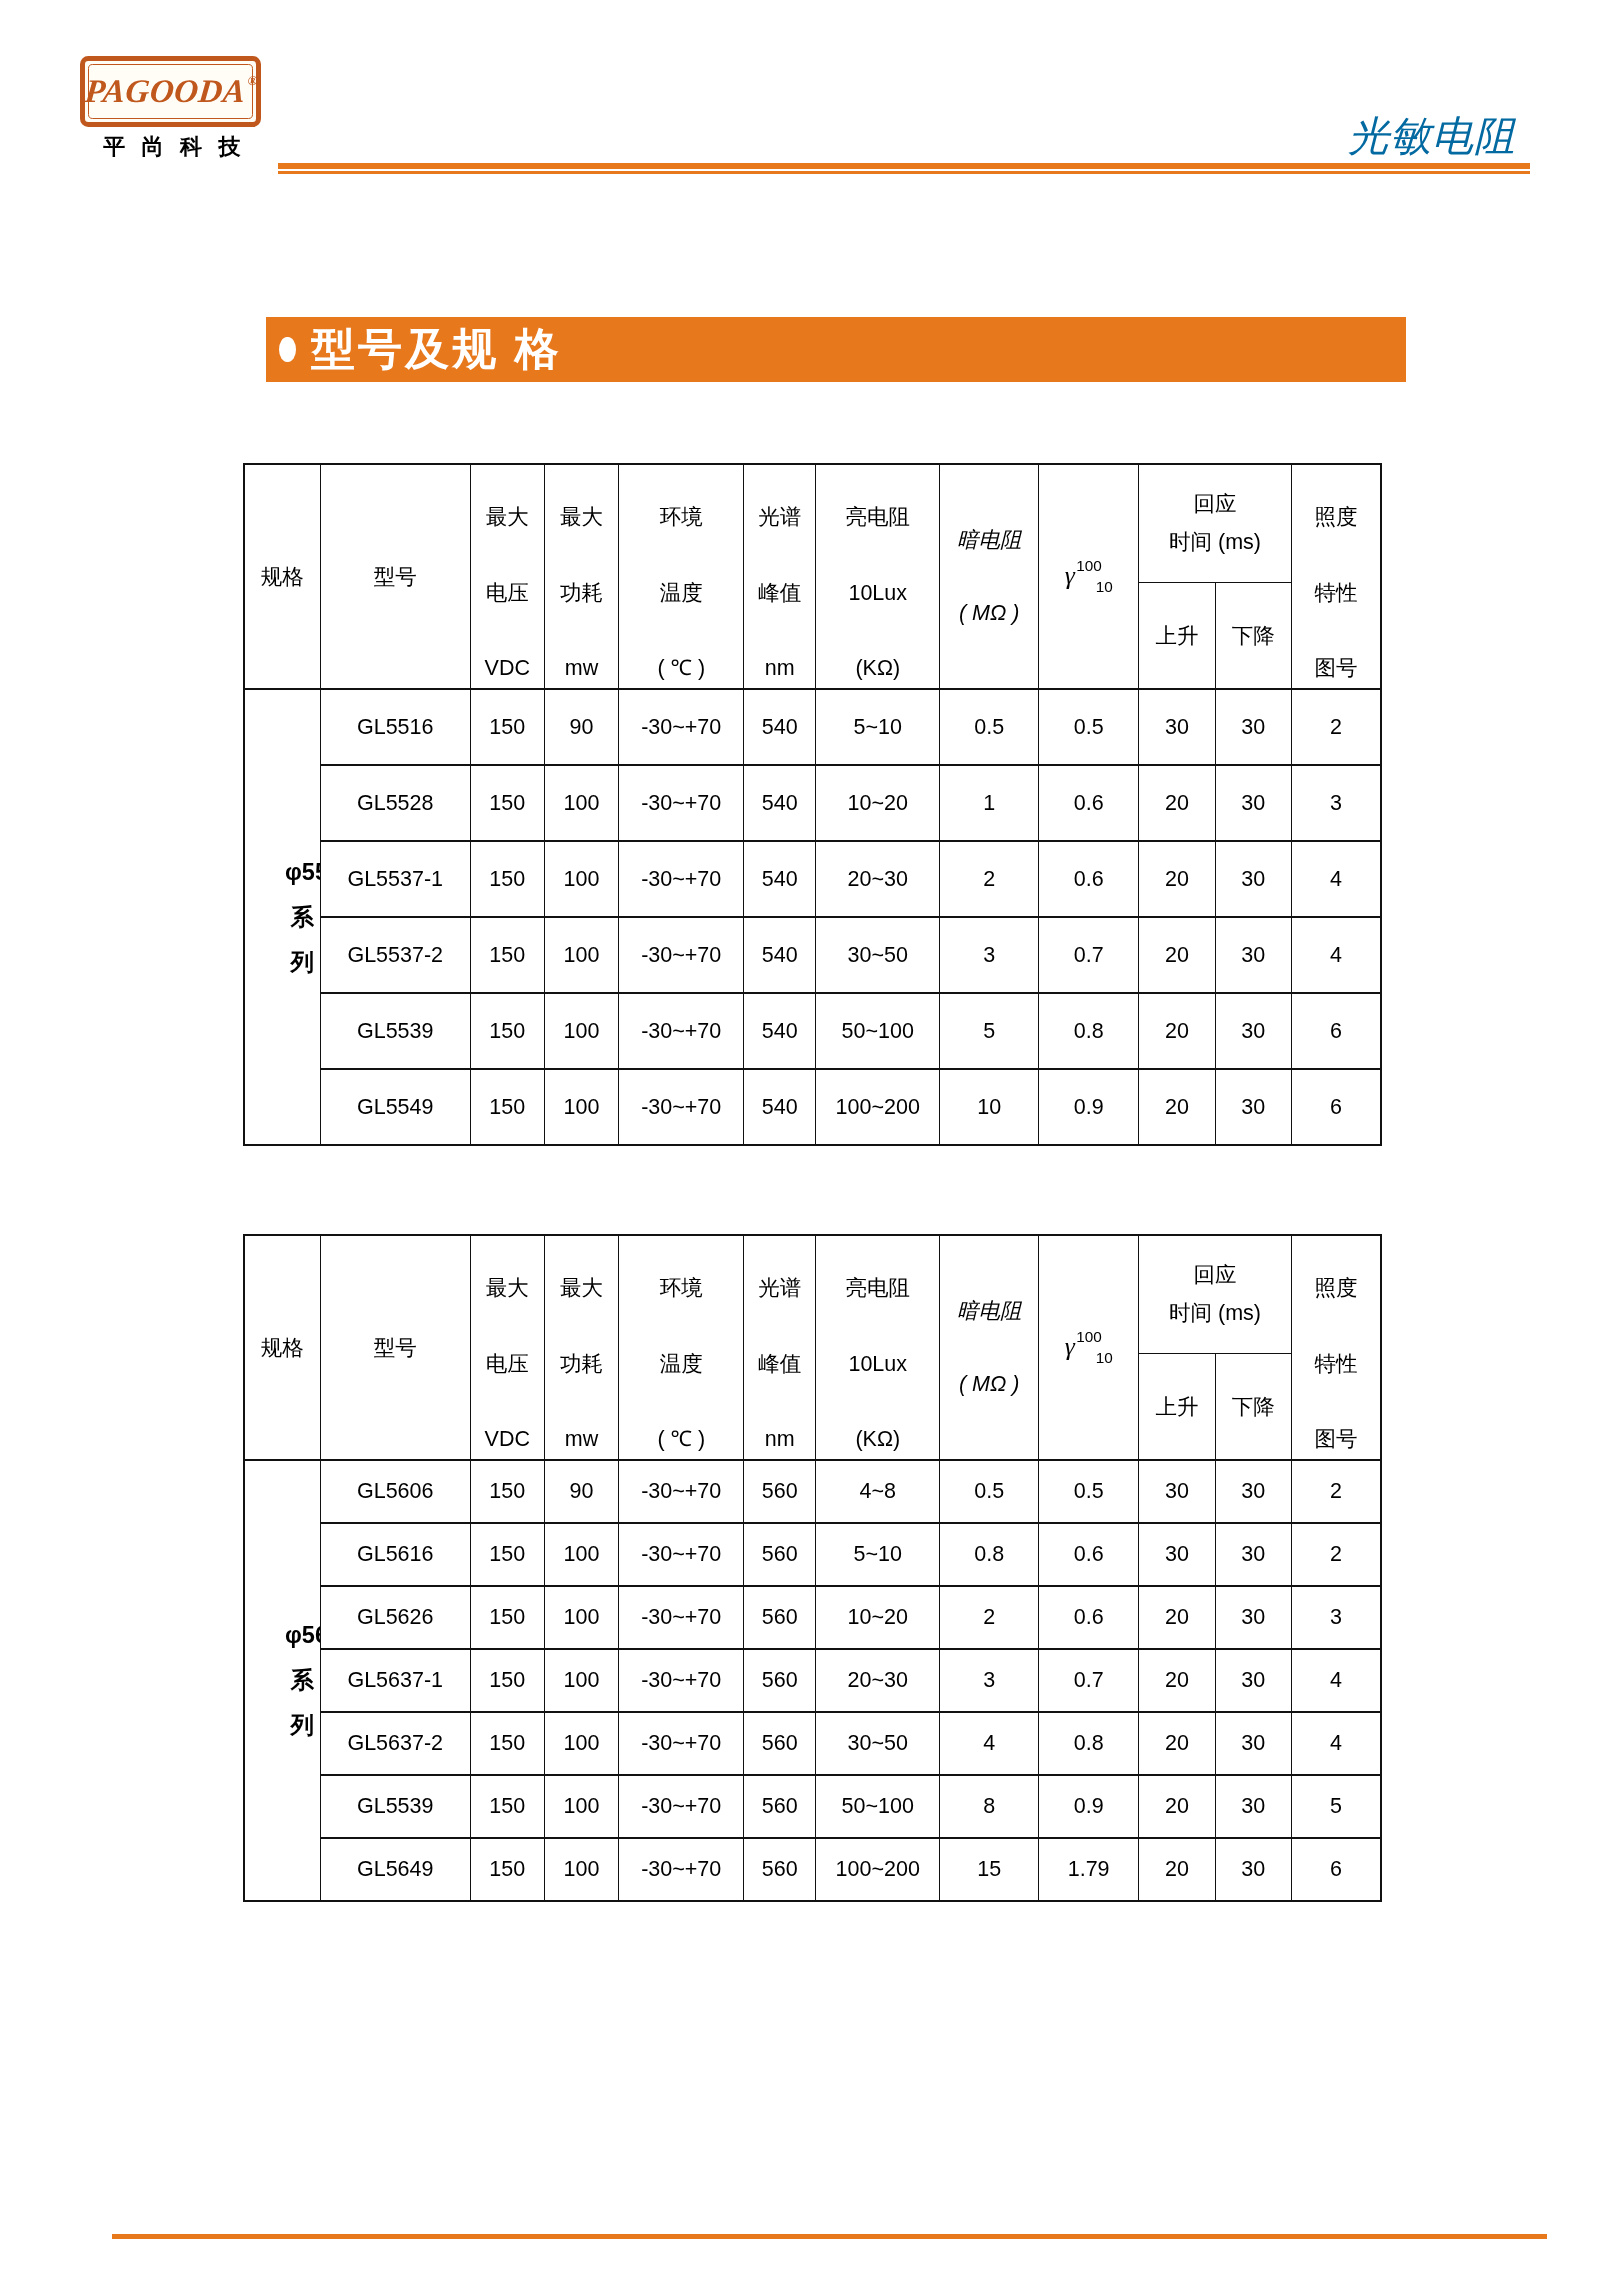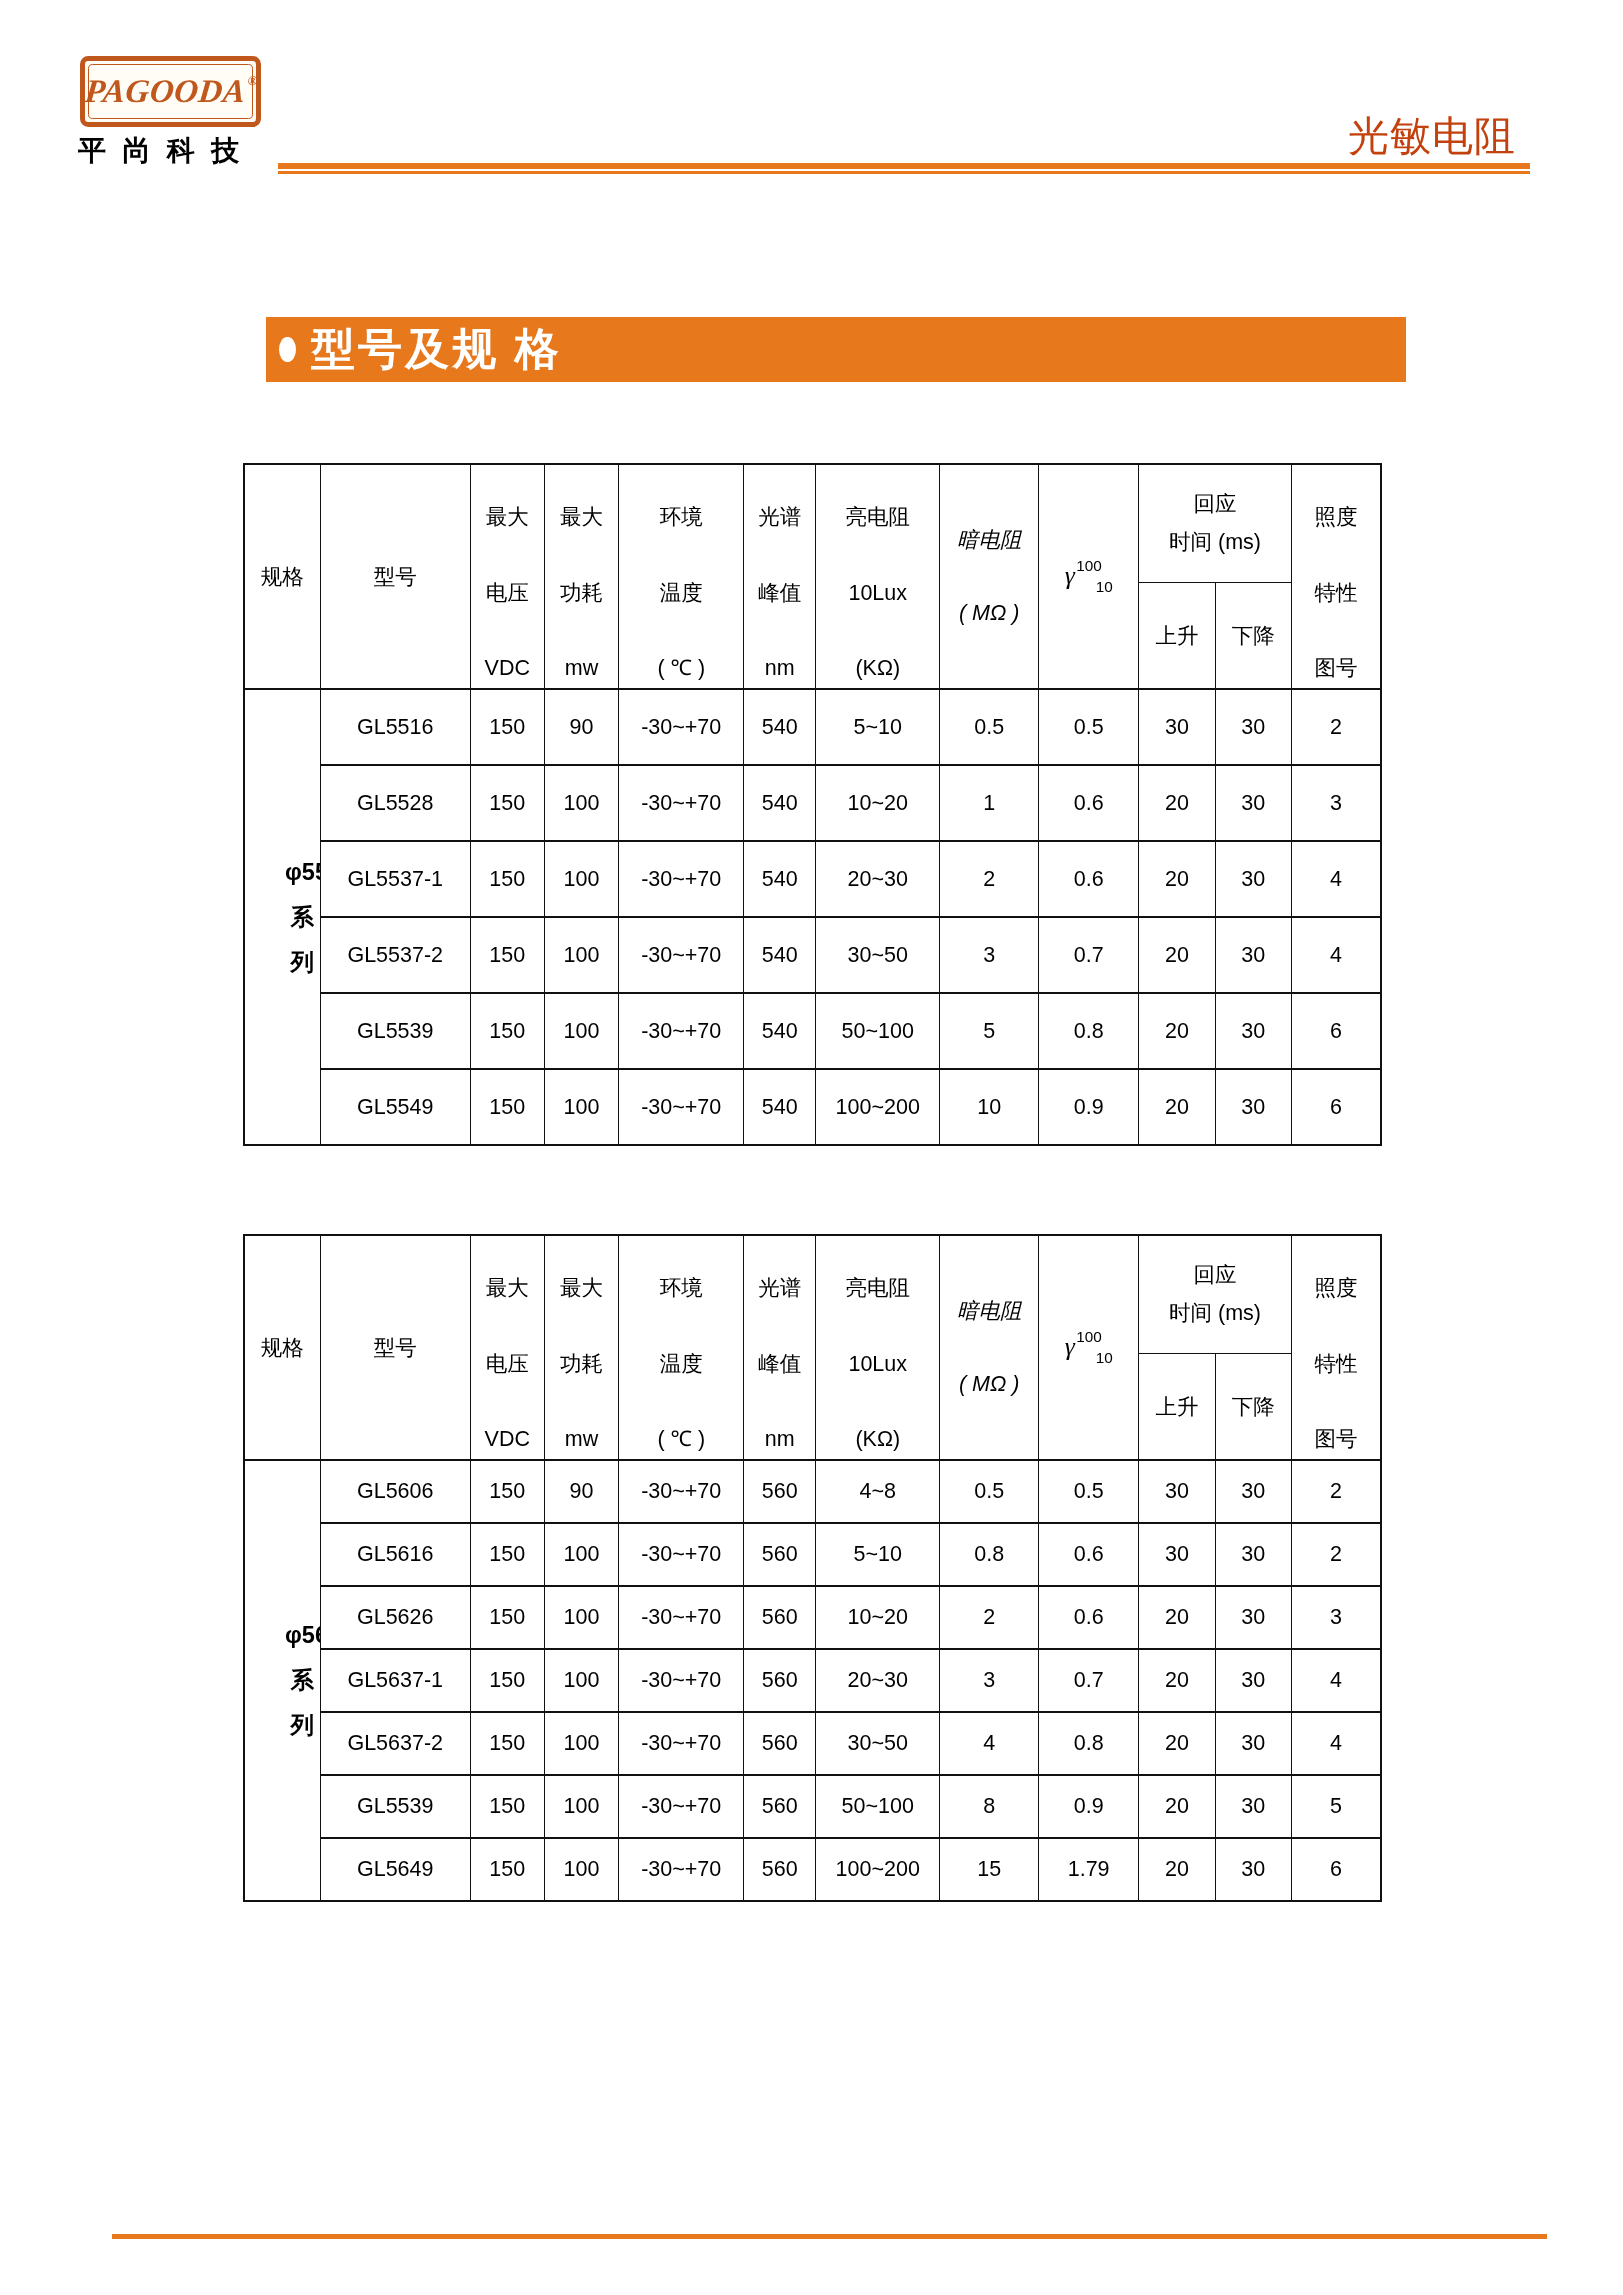--- a/index.html
+++ b/index.html
@@ -32,26 +32,26 @@
     font-family:"Liberation Serif",serif;
     font-style:italic;font-weight:bold;
     font-size:33px;color:var(--logo);
     letter-spacing:0.5px;transform:skewX(-6deg);
     white-space:nowrap;
   }
   .logo-text sup{font-size:13.3px;vertical-align:17.4px;margin-left:1px;}
   .company{
     position:absolute;left:78px;top:132px;width:204px;
     font-family:"Liberation Serif",serif;
-    font-weight:bold;font-size:28px;letter-spacing:16.4px;
-    white-space:nowrap;color:#000;
+    font-weight:bold;font-size:22px;letter-spacing:16.4px;
+    white-space:nowrap;color:#000;text-align:center;
   }
   .doc-title{
     position:absolute;top:109px;right:107px;
-    font-size:41px;font-weight:500;color:#c2410c;letter-spacing:1px;
+    font-size:41px;font-weight:500;color:#0369a1;letter-spacing:1px;font-style:italic;
   }
   .header-rule{position:absolute;left:278px;top:163px;width:1252px;}
   .header-rule .thick{height:6.1px;background:var(--accent);}
   .header-rule .thin{height:2.6px;background:var(--accent);margin-top:2px;}
 
   
   .banner{
     position:absolute;left:245px;top:317px;width:1140px;height:65px;
     background:var(--accent);
     display:flex;align-items:center;margin-left:21px;

